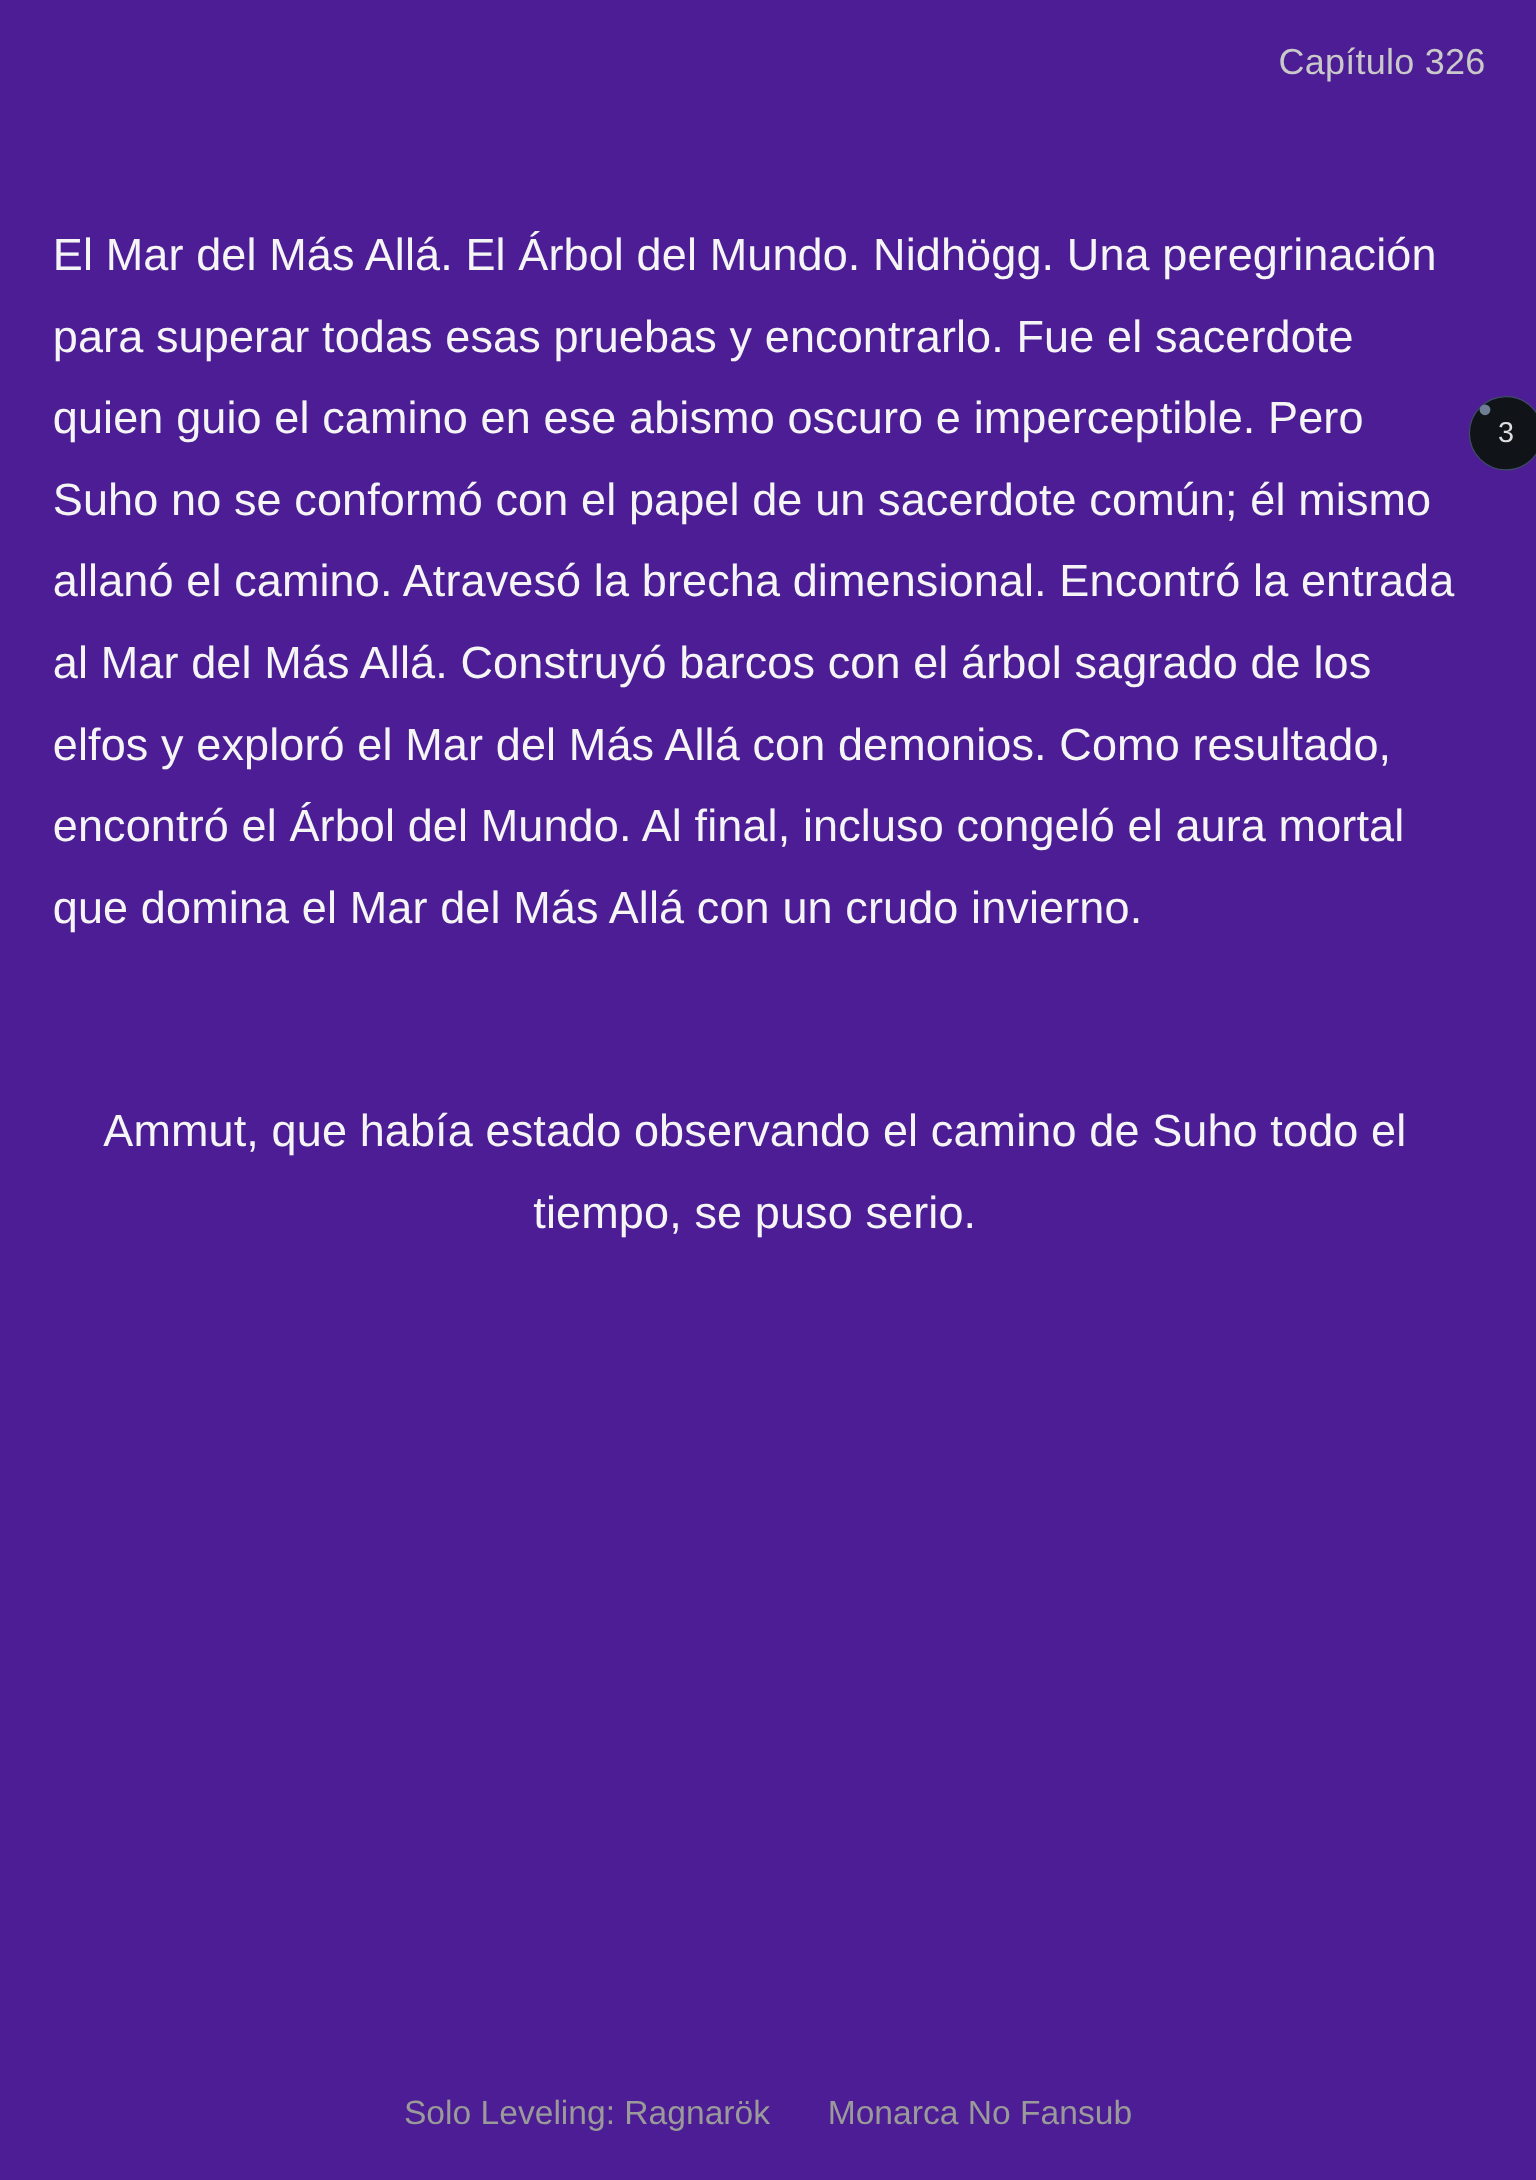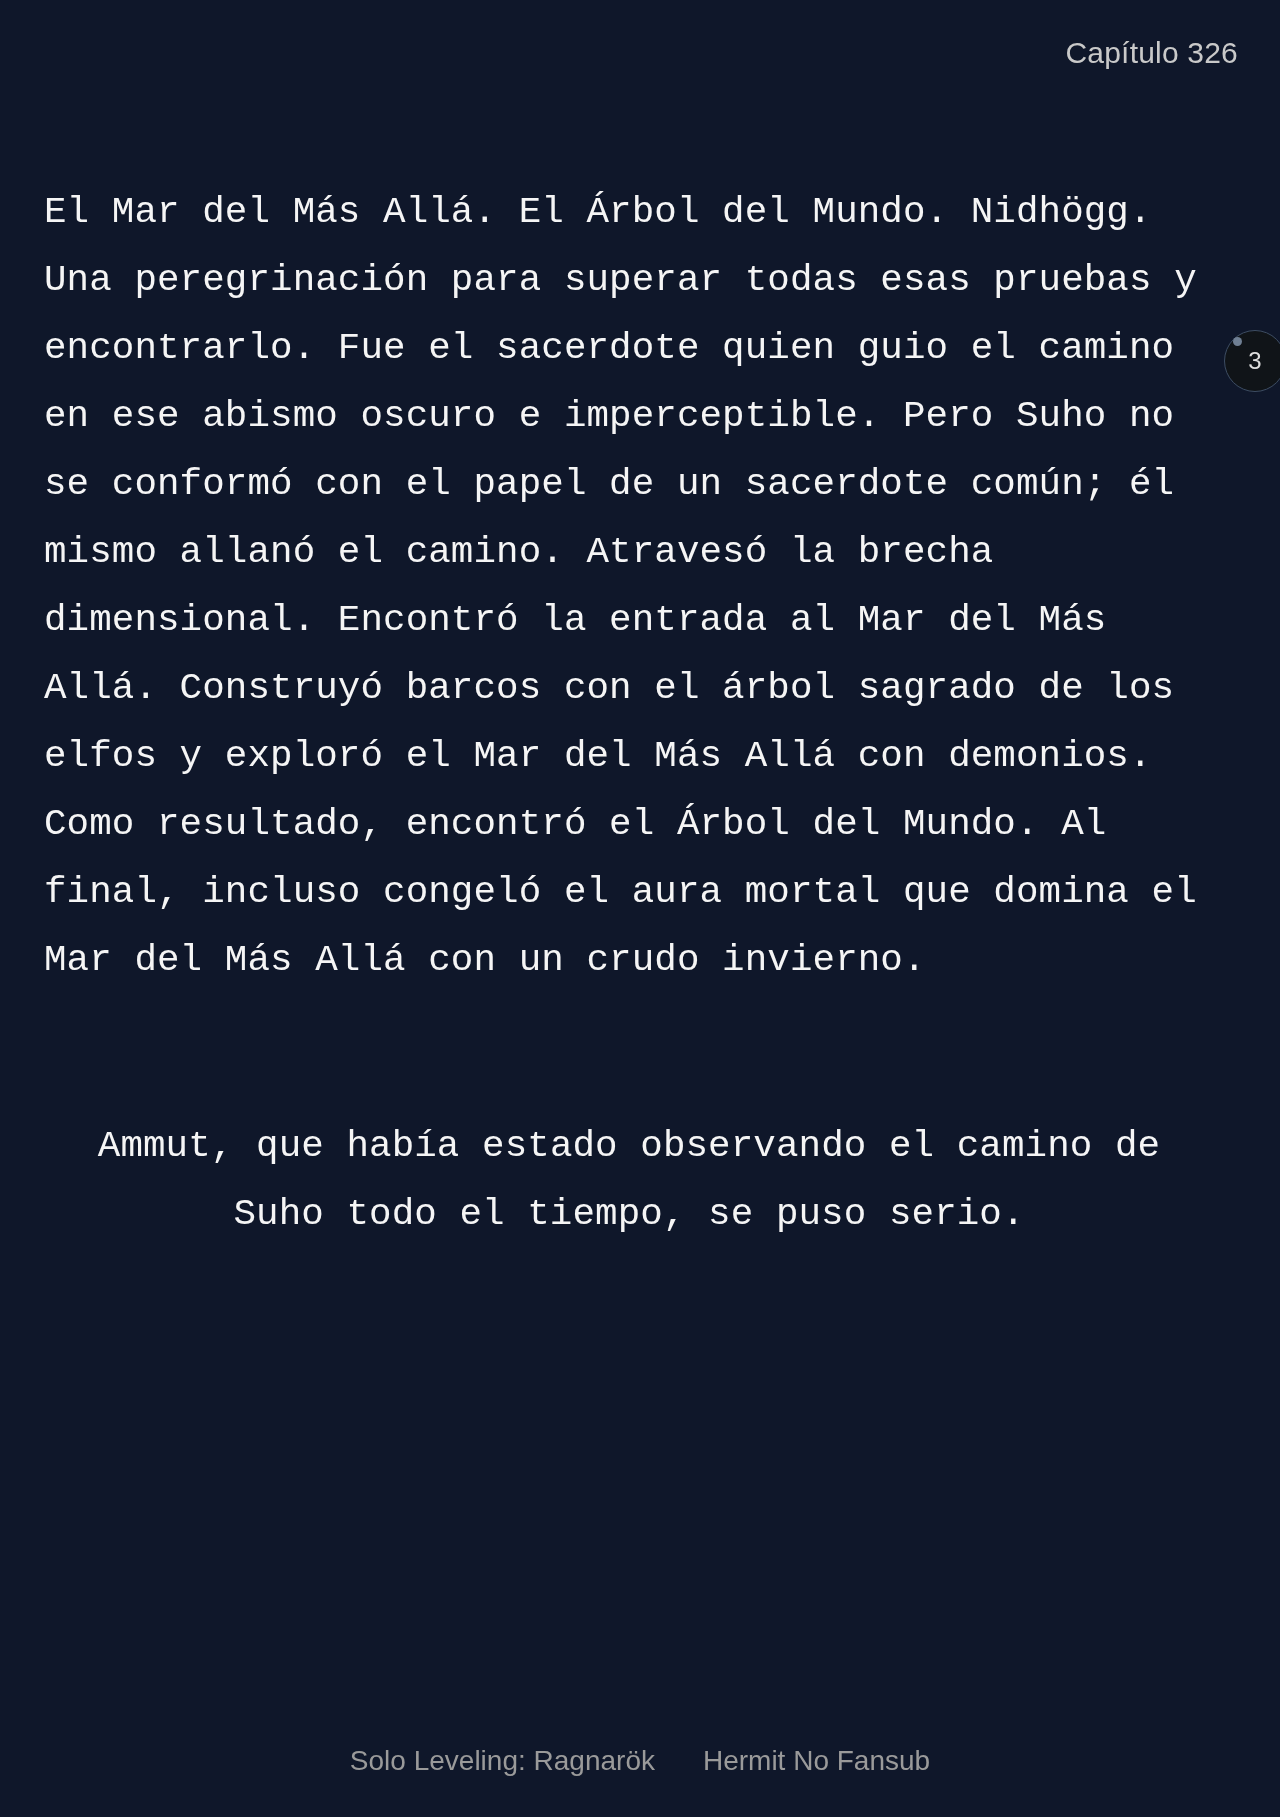--- a/index.html
+++ b/index.html
@@ -11,21 +11,21 @@
     width: 1280px;
     height: 1817px;
     position: relative;
     font-family: "Liberation Sans", sans-serif;
     color: #f2f2f2;
     overflow: hidden;
   }
   .page {
     position: absolute;
     inset: 0;
-    background: #0f172a;
+    background: #4c1d95;
   }
   .chapter-label {
     position: absolute;
     top: 36px;
     right: 42px;
     font-size: 30px;
     color: #c9c9c9;
     letter-spacing: 0.2px;
     font-family: "Liberation Sans", sans-serif;
   }
@@ -35,21 +35,20 @@
     top: 178px;
     width: 1175px;
   }
   .para {
     font-size: 37.5px;
     line-height: 68px;
     color: #f5f5f5;
     letter-spacing: 0.1px;
     margin: 0 0 0 0;
     max-width: 1170px;
-    font-family: Liberation Mono, monospace;
   }
   .para.system {
     color: #f2ee18;
     margin-top: 118px;
   }
   .para.after {
     margin-top: 118px;
     text-align: center;
   }
   .footer {
@@ -106,16 +105,16 @@
 
   <div class="content">
     <p class="para">El Mar del Más Allá. El Árbol del Mundo. Nidhögg. Una peregrinación para superar todas esas pruebas y encontrarlo. Fue el sacerdote quien guio el camino en ese abismo oscuro e imperceptible. Pero Suho no se conformó con el papel de un sacerdote común; él mismo allanó el camino. Atravesó la brecha dimensional. Encontró la entrada al Mar del Más Allá. Construyó barcos con el árbol sagrado de los elfos y exploró el Mar del Más Allá con demonios. Como resultado, encontró el Árbol del Mundo. Al final, incluso congeló el aura mortal que domina el Mar del Más Allá con un crudo invierno.</p>
 
 
     <p class="para after">Ammut, que había estado observando el camino de Suho todo el tiempo, se puso serio.</p>
   </div>
 
   <div class="footer">
     <span>Solo Leveling: Ragnarök</span>
-    <span>Hermit No Fansub</span>
+    <span>Monarca No Fansub</span>
   </div>
 
 </div>
 
 </body></html>

